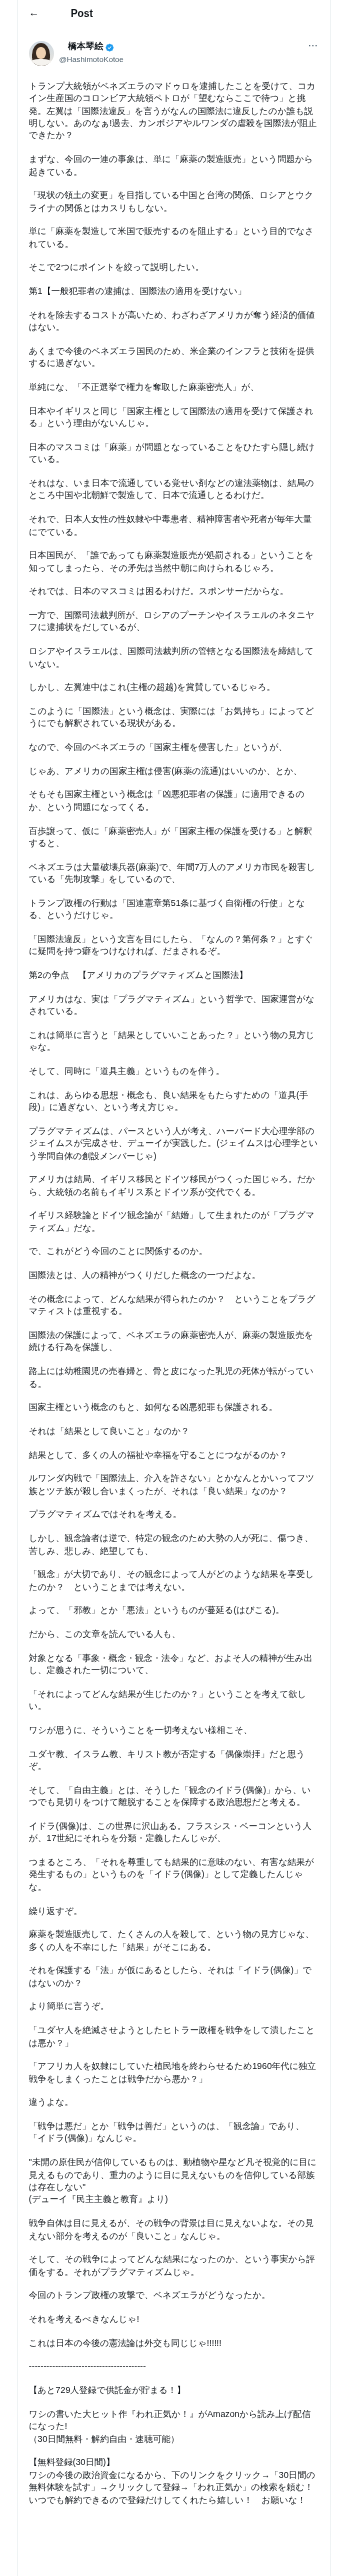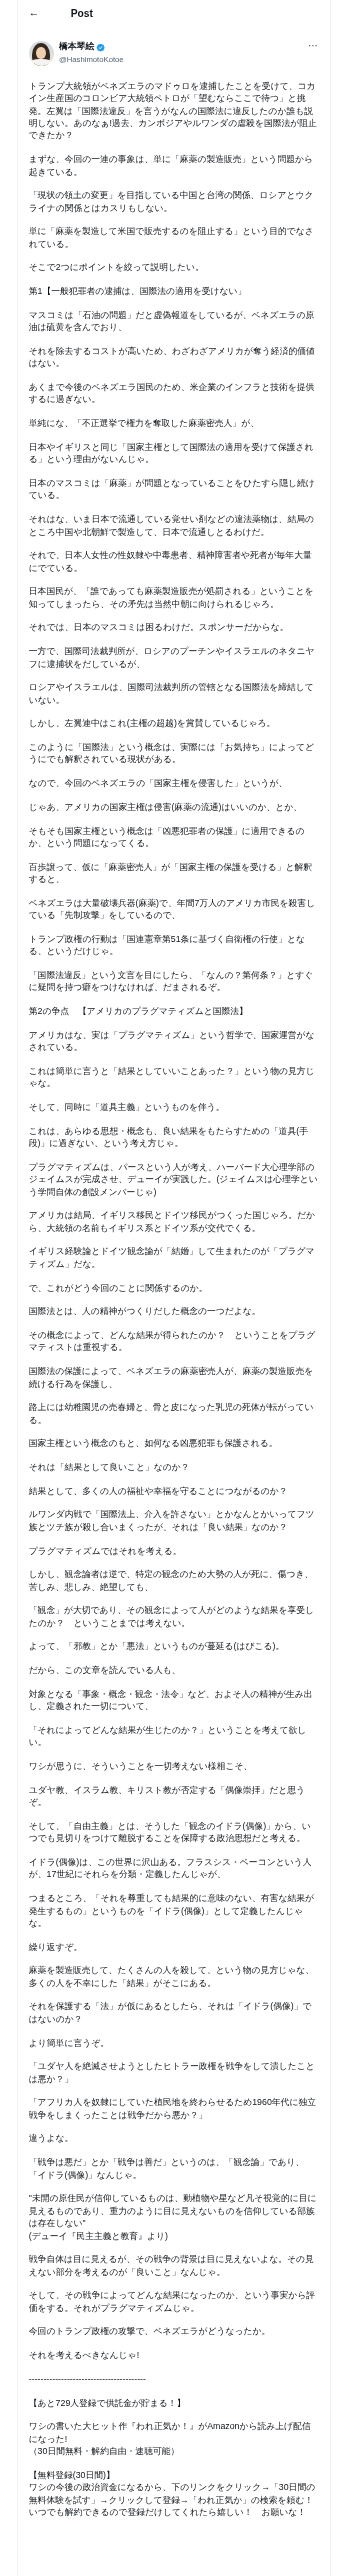--- a/index.html
+++ b/index.html
@@ -12,21 +12,21 @@
   .back{font-size:10.3px;line-height:10.3px;width:12.4px;color:#0f1419;cursor:pointer;}
   .hdr h1{font-size:10.3px;font-weight:700;margin:0 0 0 17.5px;padding-left:12px;}
   
   .user-row{display:flex;align-items:flex-start;margin:14.4px 11.3px 0 11.3px;}
   .avatar{position:relative;width:25px;height:25px;border-radius:50%;overflow:hidden;flex:0 0 25px;
           background:linear-gradient(180deg,#cfd9e2 0%,#e8e4dc 100%);cursor:pointer;}
   .av-hair{position:absolute;left:3.1px;top:1.5px;width:18.5px;height:24px;background:#35281f;border-radius:50% 50% 42% 42%;}
   .av-face{position:absolute;left:7.7px;top:5.7px;width:9.3px;height:12px;background:#eed0b0;border-radius:50%;}
   .av-body{position:absolute;left:1.5px;top:18px;width:21.6px;height:7.2px;background:#f5f3ef;border-radius:45% 45% 0 0;}
   .names{margin-left:5.2px;}
-  .nrow{display:flex;align-items:center;gap:2.1px;}
+  .nrow{display:flex;align-items:center;gap:2.1px;justify-content:center;}
   .uname{font-size:8.8px;font-weight:700;}
   .handle{font-size:7.7px;color:#536471;margin-top:1.5px;text-align:right;}
   .more{margin-left:auto;color:#536471;font-size:8.2px;font-weight:700;letter-spacing:0.5px;cursor:pointer;padding-top:1px;}
   
   .post-text{padding:0 11.3px;margin-top:13.4px;font-size:8.8px;line-height:12.4px;}
   p.para{margin:0 0 11.3px 0;white-space:pre-wrap;word-wrap:break-word;}
 </style>
 </head>
 <body>
 
@@ -56,21 +56,20 @@
       <span class="more">···</span>
     </div>
 
     <div class="post-text">
         <p class="para"><span>トランプ大統領がベネズエラのマドゥロを逮捕したことを受けて、コカイン生産国のコロンビア大統領ペトロが「望むならここで待つ」と挑発。左翼は「国際法違反」を言うがなんの国際法に違反したのか誰も説明しない。あのなぁ!過去、カンボジアやルワンダの虐殺を国際法が阻止できたか？</span></p>
         <p class="para"><span>まずな、今回の一連の事象は、単に「麻薬の製造販売」という問題から起きている。</span></p>
         <p class="para"><span>「現状の領土の変更」を目指している中国と台湾の関係、ロシアとウクライナの関係とはカスリもしない。</span></p>
         <p class="para"><span>単に「麻薬を製造して米国で販売するのを阻止する」という目的でなされている。</span></p>
         <p class="para"><span>そこで2つにポイントを絞って説明したい。</span></p>
         <p class="para"><span>第1【一般犯罪者の逮捕は、国際法の適用を受けない」</span></p>
-        <p class="para"><span>マスコミは「石油の問題」だと虚偽報道をしているが、ベネズエラの原油は硫黄を含んでおり、</span></p>
         <p class="para"><span>それを除去するコストが高いため、わざわざアメリカが奪う経済的価値はない。</span></p>
         <p class="para"><span>あくまで今後のベネズエラ国民のため、米企業のインフラと技術を提供するに過ぎない。</span></p>
         <p class="para"><span>単純にな、「不正選挙で権力を奪取した麻薬密売人」が、</span></p>
         <p class="para"><span>日本やイギリスと同じ「国家主権として国際法の適用を受けて保護される」という理由がないんじゃ。</span></p>
         <p class="para"><span>日本のマスコミは「麻薬」が問題となっていることをひたすら隠し続けている。</span></p>
         <p class="para"><span>それはな、いま日本で流通している覚せい剤などの違法薬物は、結局のところ中国や北朝鮮で製造して、日本で流通しとるわけだ。</span></p>
         <p class="para"><span>それで、日本人女性の性奴隷や中毒患者、精神障害者や死者が毎年大量にでている。</span></p>
         <p class="para"><span>日本国民が、「誰であっても麻薬製造販売が処罰される」ということを知ってしまったら、その矛先は当然中朝に向けられるじゃろ。</span></p>
         <p class="para"><span>それでは、日本のマスコミは困るわけだ。スポンサーだからな。</span></p>
         <p class="para"><span>一方で、国際司法裁判所が、ロシアのプーチンやイスラエルのネタニヤフに逮捕状をだしているが、</span></p>
@@ -120,20 +119,21 @@
         <p class="para"><span>「ユダヤ人を絶滅させようとしたヒトラー政権を戦争をして潰したことは悪か？」</span></p>
         <p class="para"><span>「アフリカ人を奴隷にしていた植民地を終わらせるため1960年代に独立戦争をしまくったことは戦争だから悪か？」</span></p>
         <p class="para"><span>違うよな。</span></p>
         <p class="para"><span>「戦争は悪だ」とか「戦争は善だ」というのは、「観念論」であり、「イドラ(偶像)」なんじゃ。</span></p>
         <p class="para"><span>"未開の原住民が信仰しているものは、動植物や星など凡そ視覚的に目に見えるものであり、重力のように目に見えないものを信仰している部族は存在しない"
 (デューイ『民主主義と教育』より)</span></p>
         <p class="para"><span>戦争自体は目に見えるが、その戦争の背景は目に見えないよな。その見えない部分を考えるのが「良いこと」なんじゃ。</span></p>
         <p class="para"><span>そして、その戦争によってどんな結果になったのか、という事実から評価をする。それがプラグマティズムじゃ。</span></p>
         <p class="para"><span>今回のトランプ政権の攻撃で、ベネズエラがどうなったか。</span></p>
         <p class="para"><span>それを考えるべきなんじゃ!</span></p>
+        <p class="para"><span>これは日本の今後の憲法論は外交も同じじゃ!!!!!!</span></p>
         <p class="para"><span>----------------------------------------</span></p>
         <p class="para"><span>【あと729人登録で供託金が貯まる！】</span></p>
         <p class="para"><span>ワシの書いた大ヒット作『われ正気か！』がAmazonから読み上げ配信になった!
 （30日間無料・解約自由・速聴可能）</span></p>
         <p class="para"><span>【無料登録(30日間)】
 ワシの今後の政治資金になるから、下のリンクをクリック→「30日間の無料体験を試す」→クリックして登録→「われ正気か」の検索を頼む！いつでも解約できるので登録だけしてくれたら嬉しい！　お願いな！
 </span></p>
       </div>
 
   </div>

